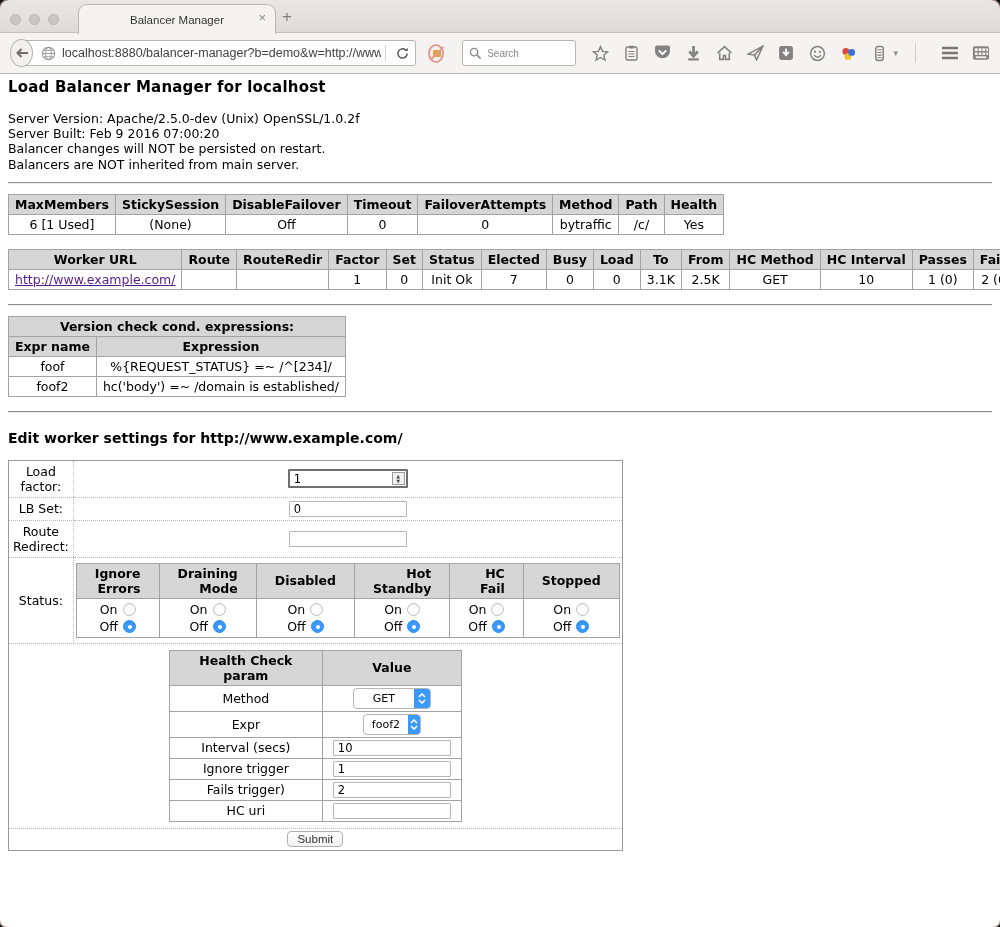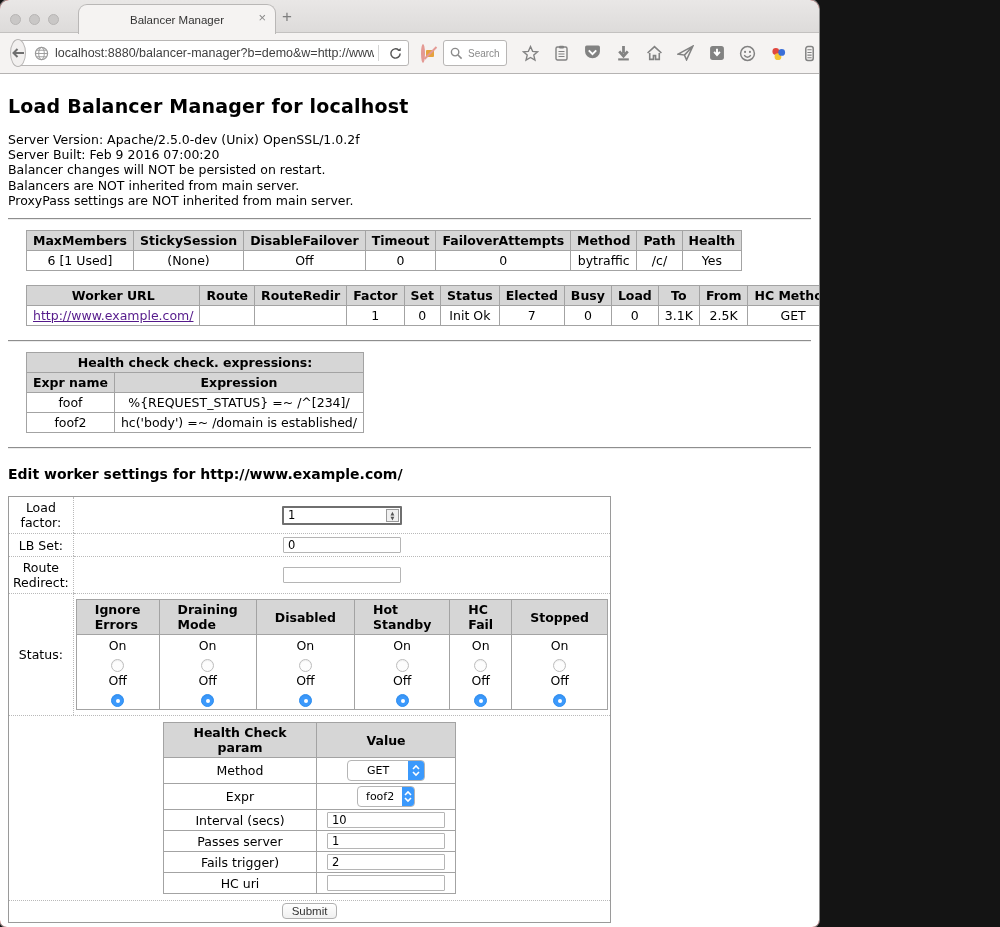--- a/index.html
+++ b/index.html
@@ -1,16 +1,16 @@
 <!DOCTYPE html>
 <html><head>
 <meta charset="utf-8">
 <style>
   html,body{margin:0;padding:0;background:#141414;font-family:"Liberation Sans",sans-serif;}
-  .window{width:819px;height:927px;background:#b91c1c;border-radius:9px 9px 7px 7px;overflow:hidden;
+  .window{width:1000px;height:927px;background:#b91c1c;border-radius:9px 9px 7px 7px;overflow:hidden;
           box-shadow:0 0 0 1px #8a8a8a;position:relative;}
   
   .titlebar{height:32px;background:linear-gradient(#e9e7e6,#dddbda);position:relative;border-bottom:1px solid #c3c1c0;}
   .traffic{position:absolute;left:10px;top:14px;display:flex;gap:8px;}
   .light{width:11px;height:11px;border-radius:50%;background:#c9c7c6;border:1px solid #b7b5b4;box-sizing:border-box;}
   .tab{position:absolute;left:78px;top:4px;width:196px;height:29px;background:#f5f3f2;
        border:1px solid #b9b7b6;border-bottom:none;border-radius:9px 9px 0 0;
        display:flex;align-items:center;justify-content:center;}
   .tab-title{font-size:11.5px;color:#333;}
   .tab-close{position:absolute;right:9px;top:6px;font-size:13px;color:#8a8a8a;line-height:13px;cursor:default;}
@@ -32,47 +32,47 @@
              display:flex;align-items:center;padding:0 6px;box-sizing:border-box;margin-left:18px;}
   .search-ph{font-size:10px;color:#8a8a8a;margin-left:5px;}
   .icons{display:flex;align-items:center;gap:13px;margin-left:15px;}
   .icons .ic{display:flex;align-items:center;justify-content:center;width:18px;height:18px;}
   .caret{font-size:9px;color:#8b8b8b;margin-left:-8px;}
   .isep{width:1px;height:20px;background:#d0cecd;margin-left:4px;}
   .menu-ic{margin-left:12px;}
   
   .content{background:#fff;height:853px;overflow:hidden;padding:0 8px;box-sizing:border-box;
            font-family:"DejaVu Sans",sans-serif;font-size:12.5px;color:#000;}
-  h1{font-size:19px;margin:21px 0 15px 0;font-weight:bold;letter-spacing:.2px;}
+  h1{font-size:15px;margin:4px 0 15px 0;font-weight:bold;letter-spacing:.2px;}
   .info{line-height:15.2px;}
   hr{border:none;border-top:1px solid #8e8e8e;border-bottom:1px solid #ececec;margin:10px 0;}
   h3{font-size:14px;font-weight:bold;margin:17px 0 12px 0;}
   a.vlink{color:#551a8b;text-decoration:underline;}
-  table.data{border-collapse:collapse;margin:4px 0 14px 18px;padding-left:28px;}
+  table.data{border-collapse:collapse;margin:4px 0 14px 0;padding-left:28px;}
   table.data th,table.data td{border:1px solid #a3a3a3;font-size:12.5px;padding:2px 6px;text-align:center;white-space:nowrap;}
   table.data th{background:#d6d6d6;font-weight:bold;}
   table.data td{background:#fff;}
   .tbl-title{background:#d6d6d6;font-weight:bold;}
   
   table.form{border:1px solid #9a9a9a;border-spacing:0;width:565px;margin-top:14px;}
   table.form>tbody>tr>td{border-top:1px dotted #b9b9b9;padding:3px 4px;font-size:12.5px;}
   table.form>tbody>tr:first-child>td{border-top:none;}
   td.flabel{width:96px;text-align:center;border-right:1px dotted #b9b9b9;}
   td.fvalue{text-align:center;}
   input.txt{width:118px;height:16px;border:1px solid #b5b5b5;border-radius:1px;font-family:"DejaVu Sans",sans-serif;
             font-size:11.5px;padding:1px 4px;box-sizing:border-box;background:#fff;color:#000;}
   .numwrap{position:relative;display:inline-block;}
   .numwrap input{border:2px solid #6f6f6f;height:19px;width:120px;padding-right:18px;}
   .spinner{position:absolute;right:3px;top:3px;width:13px;height:13px;background:#f0f0f0;border:1px solid #9a9a9a;
            box-sizing:border-box;font-size:5px;line-height:5px;color:#555;text-align:center;padding-top:1px;}
   
   table.status{border-collapse:collapse;margin:2px 0;}
-  table.status th,table.status td{border:1px solid #a3a3a3;font-size:12.5px;padding:2px 18px;text-align:left;}
+  table.status th,table.status td{border:1px solid #a3a3a3;font-size:12.5px;padding:2px 18px;text-align:right;}
   table.status th{background:#d6d6d6;}
-  .radio-line{display:flex;align-items:center;justify-content:center;gap:5px;line-height:17px;flex-direction:column;}
+  .radio-line{display:flex;align-items:center;justify-content:center;gap:5px;line-height:17px;}
   .radio{width:13px;height:13px;border-radius:50%;background:#fdfdfd;border:1px solid #bdbdbd;box-sizing:border-box;
          display:inline-block;box-shadow:inset 0 1px 1px rgba(0,0,0,.06);position:relative;}
   .radio.checked{background:#3b99fc;border-color:#2e8ef0;}
   .radio.checked::after{content:"";position:absolute;left:4px;top:4px;width:4px;height:4px;border-radius:50%;background:#fff;}
   
   table.hcp{border-collapse:collapse;margin:2px auto;}
   table.hcp th,table.hcp td{border:1px solid #a3a3a3;font-size:12.5px;text-align:center;padding:2px 6px;}
   table.hcp th{background:#d6d6d6;}
   td.hcl{width:140px;}
   td.hcv{width:126px;}
@@ -221,21 +221,20 @@
     </div>
   </div>
 
   <div class="content">
     <h1>Load Balancer Manager for localhost</h1>
 
     <div class="info">Server Version: Apache/2.5.0-dev (Unix) OpenSSL/1.0.2f</div>
     <div class="info">Server Built: Feb 9 2016 07:00:20</div>
     <div class="info">Balancer changes will NOT be persisted on restart.</div>
     <div class="info">Balancers are NOT inherited from main server.</div>
-    <div class="info">ProxyPass settings are NOT inherited from main server.</div>
 
     <hr>
 
 
     <table class="data">
       <tbody>
           <tr>
         <th>MaxMembers</th>
         <th>StickySession</th>
         <th>DisableFailover</th>
@@ -297,21 +296,21 @@
 
       </tr>
     </tbody>
       </table>
 
     <hr>
 
     <table class="data">
       <tbody>
           <tr>
-        <th colspan="2" class="tbl-title">Health check check. expressions:</th>
+        <th colspan="2" class="tbl-title">Version check cond. expressions:</th>
       </tr>
       <tr>
         <th style="width:72px">Expr name</th>
         <th>Expression</th>
       </tr>
       <tr>
         <td>foof</td>
         <td>%{REQUEST_STATUS} =~ /^[234]/</td>
       </tr>
       <tr>
@@ -455,21 +454,21 @@
                           </svg>
                         </span>
                 </div>
               </td>
             </tr>
             <tr>
               <td class="hcl">Interval (secs)</td>
               <td class="hcv"><input class="txt" style="text-align: left;" type="text" value="10"></td>
             </tr>
             <tr>
-              <td class="hcl">Passes server</td>
+              <td class="hcl">Ignore trigger</td>
               <td class="hcv"><input class="txt" style="text-align: left;" type="text" value="1"></td>
             </tr>
             <tr>
               <td class="hcl">Fails trigger)</td>
               <td class="hcv"><input class="txt" style="text-align: left;" type="text" value="2"></td>
             </tr>
             <tr>
               <td class="hcl">HC uri</td>
               <td class="hcv"><input class="txt" style="text-align: left;" type="text" value=""></td>
             </tr>

